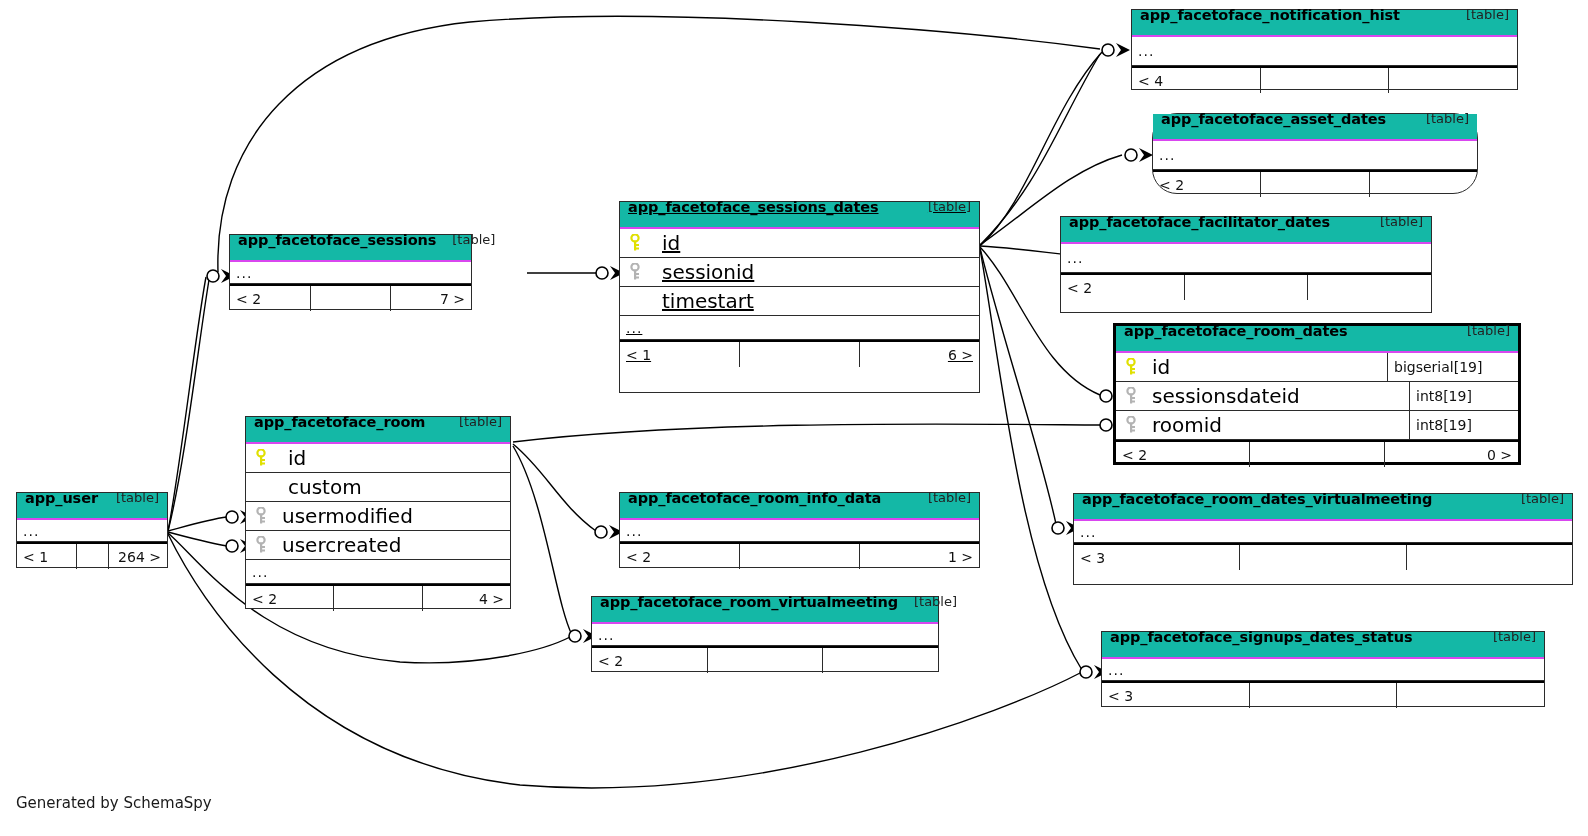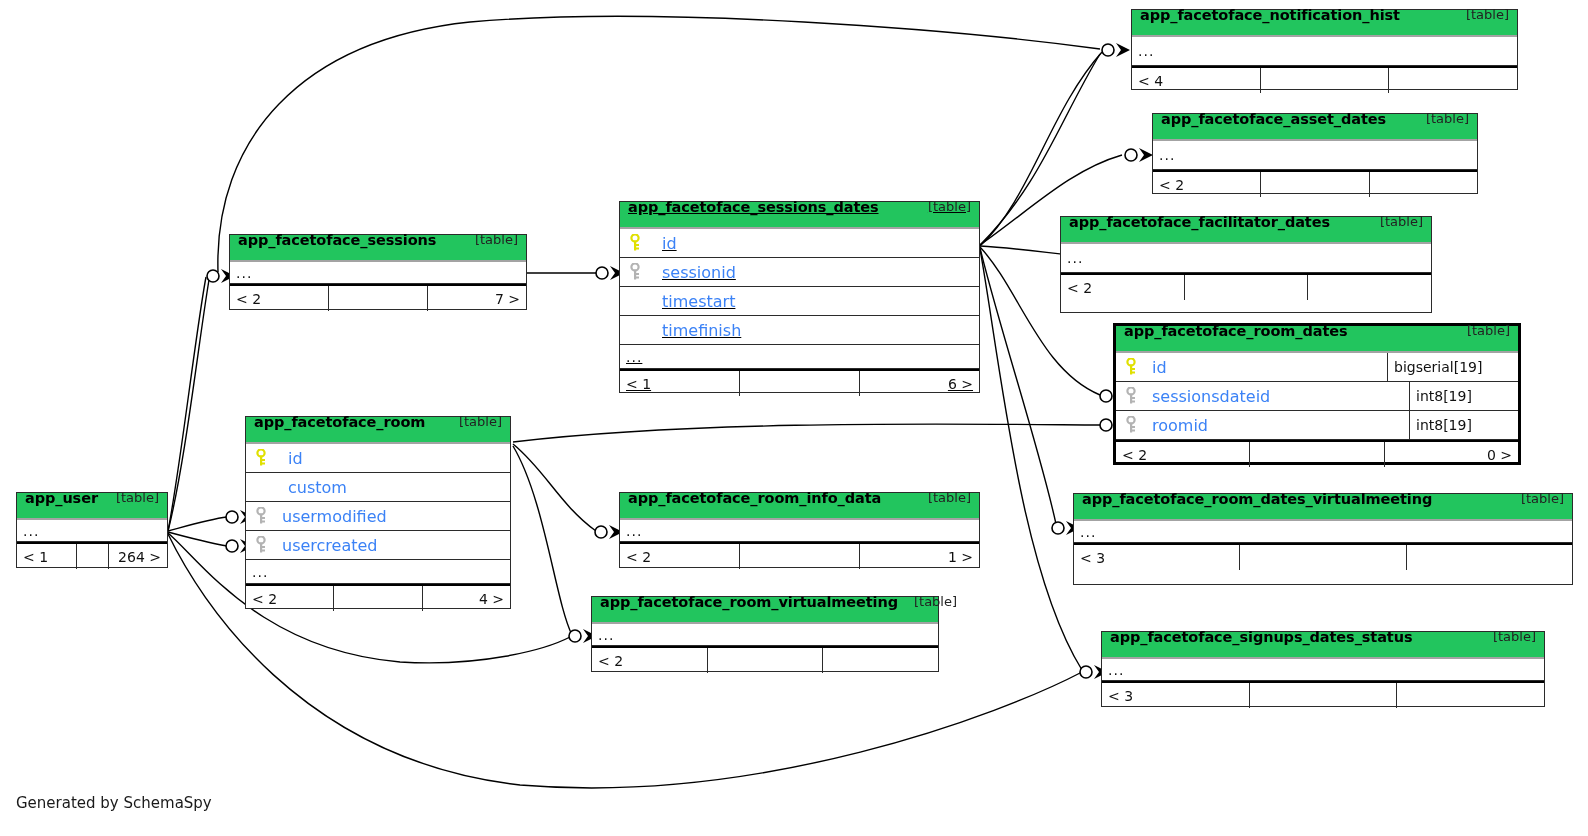--- a/index.html
+++ b/index.html
@@ -3,28 +3,28 @@
 <meta charset="utf-8">
 <style>
   html,body{margin:0;padding:0;background:#ffffff;}
   body{width:1588px;height:836px;position:relative;overflow:hidden;
        font-family:"DejaVu Sans","Liberation Sans",sans-serif;}
   #canvas{position:absolute;left:0;top:0;width:1588px;height:836px;}
   svg.edges{position:absolute;left:0;top:0;width:1588px;height:836px;pointer-events:none;}
   .table{position:absolute;background:#ffffff;border:1px solid #2b2b2b;box-sizing:border-box;}
   .table.thick{border:3px solid #000000;}
   .thead{display:flex;align-items:center;justify-content:space-between;
-         background:#22c55e;border-bottom:2px solid #a3a3a3;
+         background:#14b8a6;border-bottom:2px solid #d946ef;
          padding:2px 8px 18px 8px;box-sizing:border-box;height:27px;}
   .tname{font-weight:bold;font-size:14.5px;color:#000;white-space:nowrap;letter-spacing:-0.1px;}
   .ttag{font-size:13px;color:#222;margin-left:16px;white-space:nowrap;}
   .col{display:flex;align-items:center;height:29px;box-sizing:border-box;
        border-bottom:1px solid #2b2b2b;position:relative;}
   .col:last-of-type{border-bottom:none;}
-  .colname{font-size:16px;color:#3b82f6;padding-left:6px;white-space:nowrap;}
+  .colname{font-size:20px;color:#000000;padding-left:6px;white-space:nowrap;}
   .coltype{font-size:14px;color:#111;position:absolute;right:0;top:0;height:100%;
            display:flex;align-items:center;padding-left:6px;box-sizing:border-box;
            border-left:1px solid #2b2b2b;}
   .keyslot{width:30px;display:flex;align-items:center;justify-content:center;flex:0 0 30px;}
   .ellipsis{font-size:14px;color:#111;padding-left:6px;letter-spacing:1px;}
   .tfoot{display:flex;height:27px;box-sizing:border-box;border-top:2px solid #000000;}
   .fcell{flex:1 1 0;box-sizing:border-box;border-right:1px solid #2b2b2b;
          font-size:14px;color:#111;display:flex;align-items:center;padding:0 6px;}
   .fcell:last-child{border-right:none;justify-content:flex-end;}
   .credit{position:absolute;left:16px;top:794px;font-size:15px;color:#1a1a1a;}
@@ -116,21 +116,21 @@
     <div class="col">
       <span class="ellipsis">...</span>
     </div>
     <div class="tfoot">
       <span class="fcell">&lt; 4</span>
       <span class="fcell"></span>
       <span class="fcell"></span>
     </div>
   </div>
 
-  <div class="table" style="left:1152px;top:113px;width:326px;height:81px;">
+  <div class="table" style="left:1152px;top:113px;width:326px;height:81px;border-radius:25px;">
     <div class="thead">
       <span class="tname">app_facetoface_asset_dates</span>
       <span class="ttag">[table]</span>
     </div>
     <div class="col">
       <span class="ellipsis">...</span>
     </div>
     <div class="tfoot">
       <span class="fcell">&lt; 2</span>
       <span class="fcell"></span>
@@ -225,35 +225,31 @@
             <rect x="7" y="10" width="3" height="2" fill="#b3b3b3"></rect>
             <rect x="7" y="13.5" width="3" height="2" fill="#b3b3b3"></rect>
           </svg>
       </span>
       <span class="colname" style="padding-left:12px;">sessionid</span>
     </div>
     <div class="col">
       <span class="keyslot"></span>
       <span class="colname" style="padding-left:12px;">timestart</span>
     </div>
-    <div class="col">
-      <span class="keyslot"></span>
-      <span class="colname" style="padding-left:12px;">timefinish</span>
-    </div>
     <div class="col" style="height:24px;">
       <span class="ellipsis">...</span>
     </div>
     <div class="tfoot">
       <span class="fcell">&lt; 1</span>
       <span class="fcell"></span>
       <span class="fcell">6 &gt;</span>
     </div>
   </div>
 
-  <div class="table" style="left:229px;top:234px;width:298px;height:76px;">
+  <div class="table" style="left:229px;top:234px;width:243px;height:76px;">
     <div class="thead">
       <span class="tname">app_facetoface_sessions</span>
       <span class="ttag">[table]</span>
     </div>
     <div class="col" style="height:22px;">
       <span class="ellipsis">...</span>
     </div>
     <div class="tfoot">
       <span class="fcell">&lt; 2</span>
       <span class="fcell"></span>

